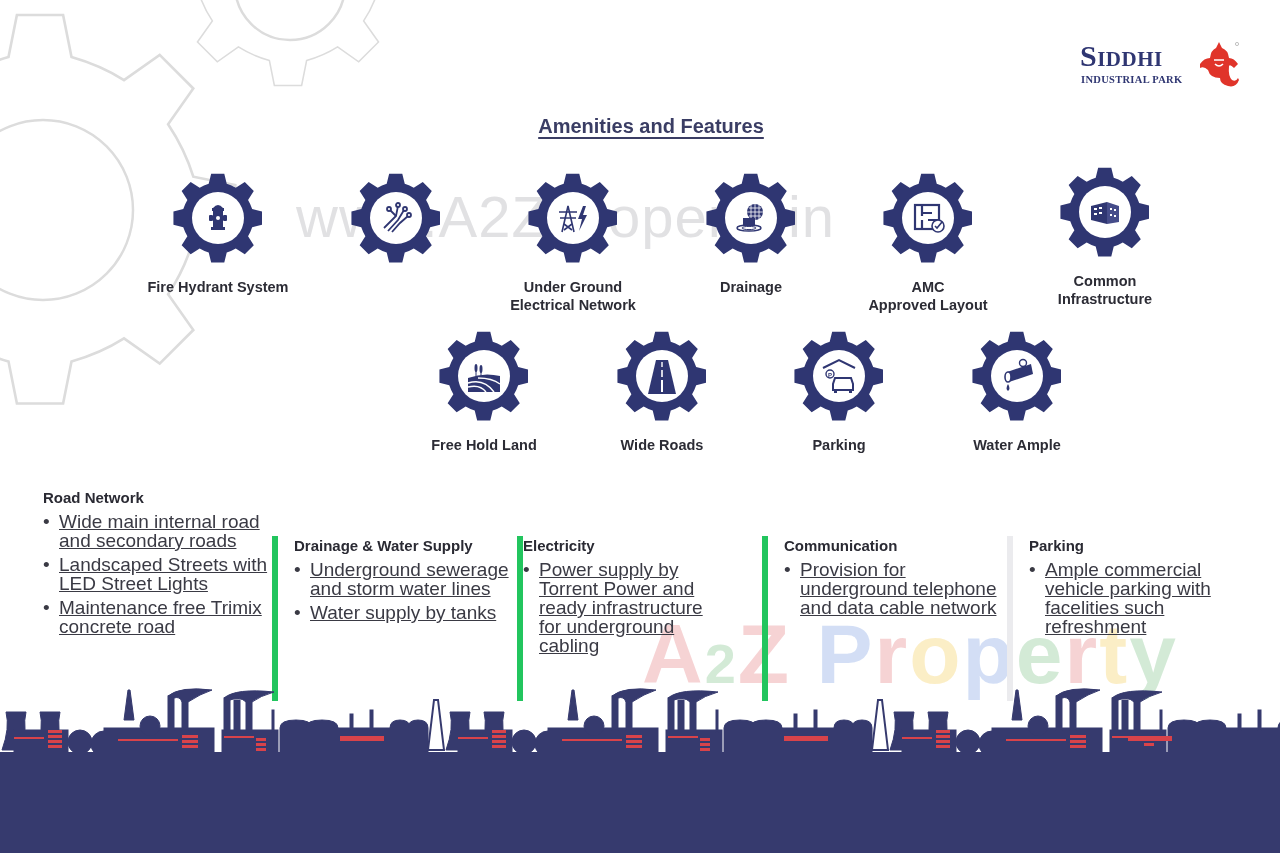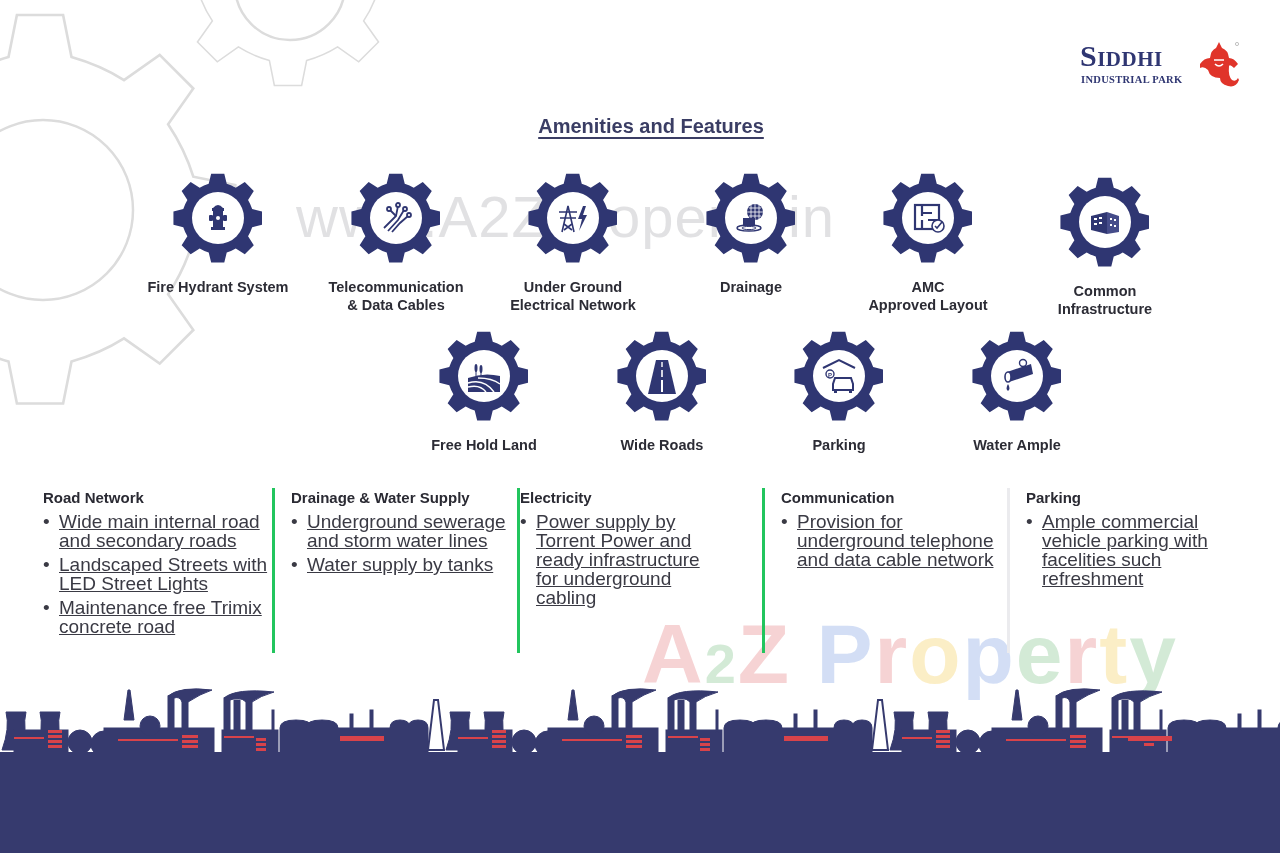--- a/index.html
+++ b/index.html
@@ -21,21 +21,21 @@
   .watermark-bottom span { opacity: 0.22; }
 
   .amenity { position: absolute; width: 170px; text-align: center; }
   .amenity .gear { position: relative; width: 92px; height: 92px; margin: 0 auto; }
   .amenity .gear svg.gear-shape { position: absolute; left: 0; top: 0; }
   .amenity .gear .inner-icon { position: absolute; left: 26px; top: 26px; width: 40px; height: 40px; }
   .amenity .label { margin-top: 14px; font-size: 14.5px; font-weight: bold; color: #2c2c35; line-height: 18px; }
 
   .features { position: absolute; top: 488px; left: 0; width: 1280px; height: 165px; }
   .feature-col { position: absolute; top: 0; width: 245px; height: 165px; }
-  .feature-col.sep { border-left: 3px solid #22c55e; }
+  .feature-col.sep { border-left: 6px solid #22c55e; margin-top: 48px; }
   .feature-col h3 { font-size: 15px; font-weight: bold; color: #2a2a33; margin-bottom: 4px; line-height: 20px; }
   .feature-col ul { list-style: none; }
   .feature-col li { position: relative; padding-left: 16px; font-size: 19px; line-height: 19px; color: #3a3a44; margin-bottom: 5px; text-decoration: underline; }
   .feature-col li::before { content: "•"; position: absolute; left: 0; top: 0; color: #3a3a44; }
 
   .skyline { position: absolute; left: 0; top: 680px; width: 1280px; height: 173px; }
 </style>
 </head>
 <body>
 
@@ -110,24 +110,20 @@
           <path d="M12,33 L22,22 L28,12"></path>
           <path d="M16,34 L24,25 L32,18"></path>
           <path d="M20,18 L14,12"></path>
           <circle cx="22" cy="7" r="2"></circle>
           <circle cx="29" cy="11" r="2"></circle>
           <circle cx="33" cy="17" r="2"></circle>
           <circle cx="13" cy="11" r="2"></circle>
         </g>
     </svg>
   </div>
-  <div class="label">
-      <div>Telecommunication</div>
-      <div>&amp; Data Cables</div>
-    </div>
 </div>
 
 <div class="amenity" style="left:488px; top:172px;">
   <div class="gear">
     <svg class="gear-shape" width="92" height="92" viewBox="0 0 92 92">
         <use href="#gearShape" fill="#2f3672"></use>
         <circle cx="46" cy="46" r="26" fill="#fff"></circle>
       </svg>
     <svg class="inner-icon" viewBox="0 0 40 40">
       <g stroke="#2f3672" stroke-width="1.6" fill="none">
@@ -180,21 +176,21 @@
         <circle cx="30" cy="28" r="6" fill="#fff" stroke="#2f3672" stroke-width="1.6"></circle>
         <path d="M27,28 L29,30 L34,24" stroke="#2f3672" stroke-width="1.6" fill="none"></path>
     </svg>
   </div>
   <div class="label">
       <div>AMC</div>
       <div>Approved Layout</div>
     </div>
 </div>
 
-<div class="amenity" style="left:1020px; top:176px;">
+<div class="amenity" style="left:1020px; top:166px;">
   <div class="gear">
     <svg class="gear-shape" width="92" height="92" viewBox="0 0 92 92">
         <use href="#gearShape" fill="#2f3672"></use>
         <circle cx="46" cy="46" r="26" fill="#fff"></circle>
       </svg>
     <svg class="inner-icon" viewBox="0 0 40 40">
       <path d="M6,14 L22,10 L22,32 L6,28 Z" fill="#2f3672"></path>
         <path d="M22,10 L34,14 L34,30 L22,32 Z" fill="#454c8a"></path>
       <g fill="#fff">
           <rect x="9" y="16" width="3" height="2"></rect>

